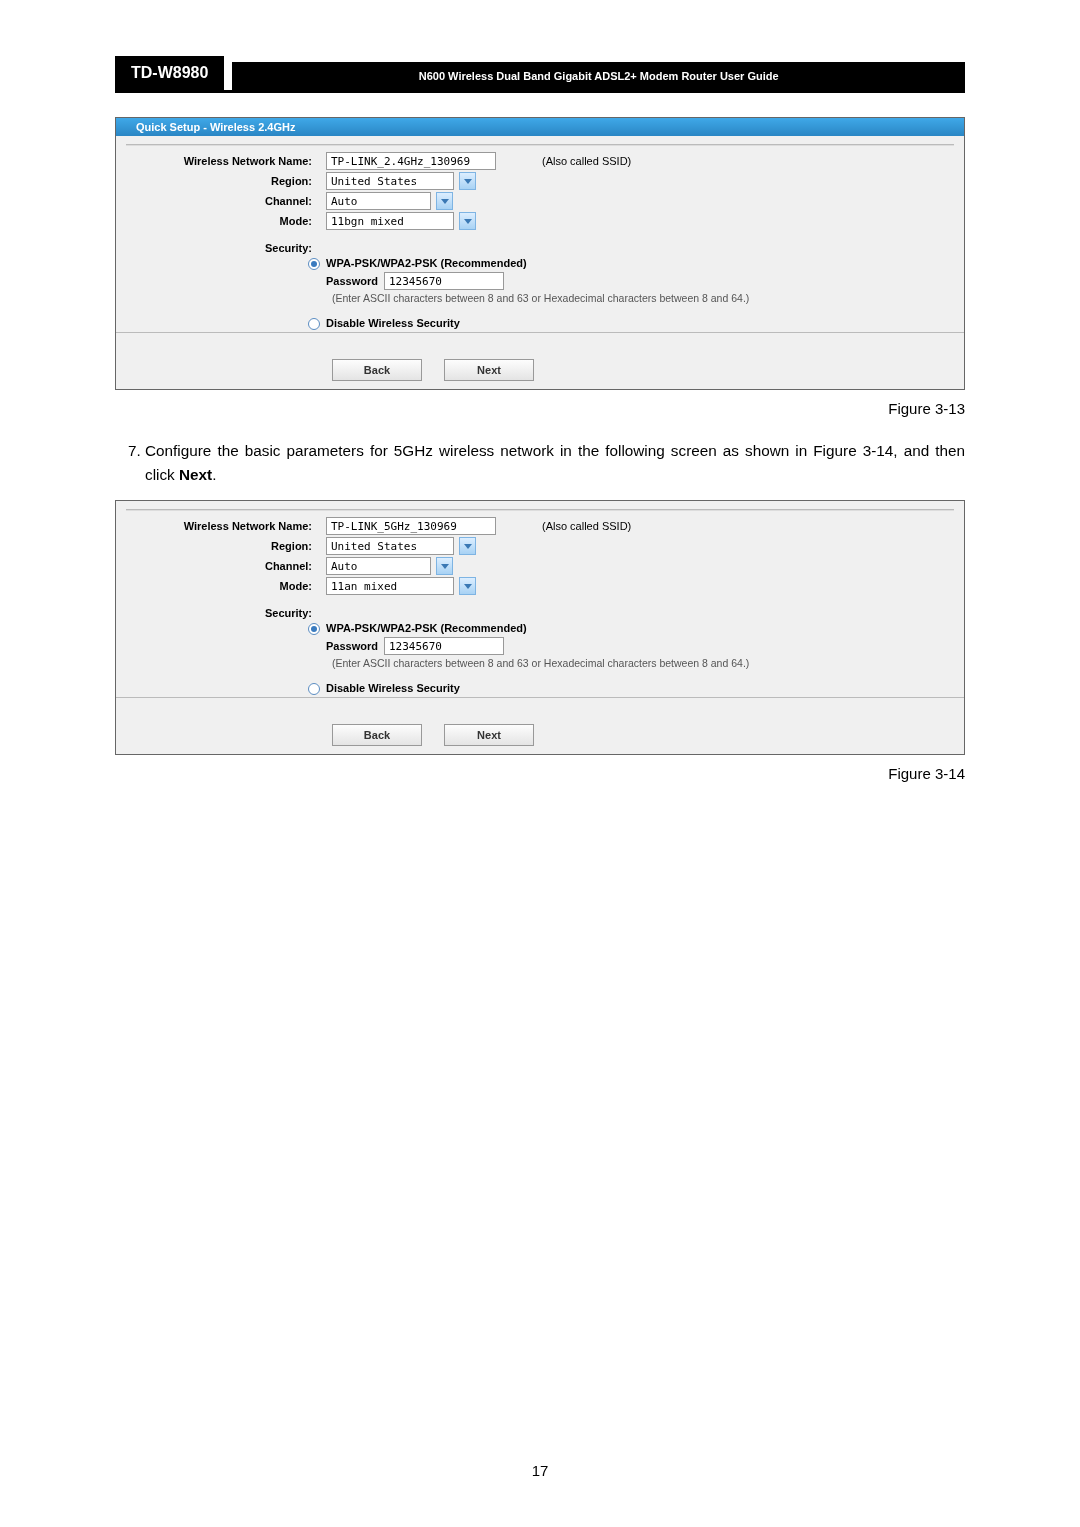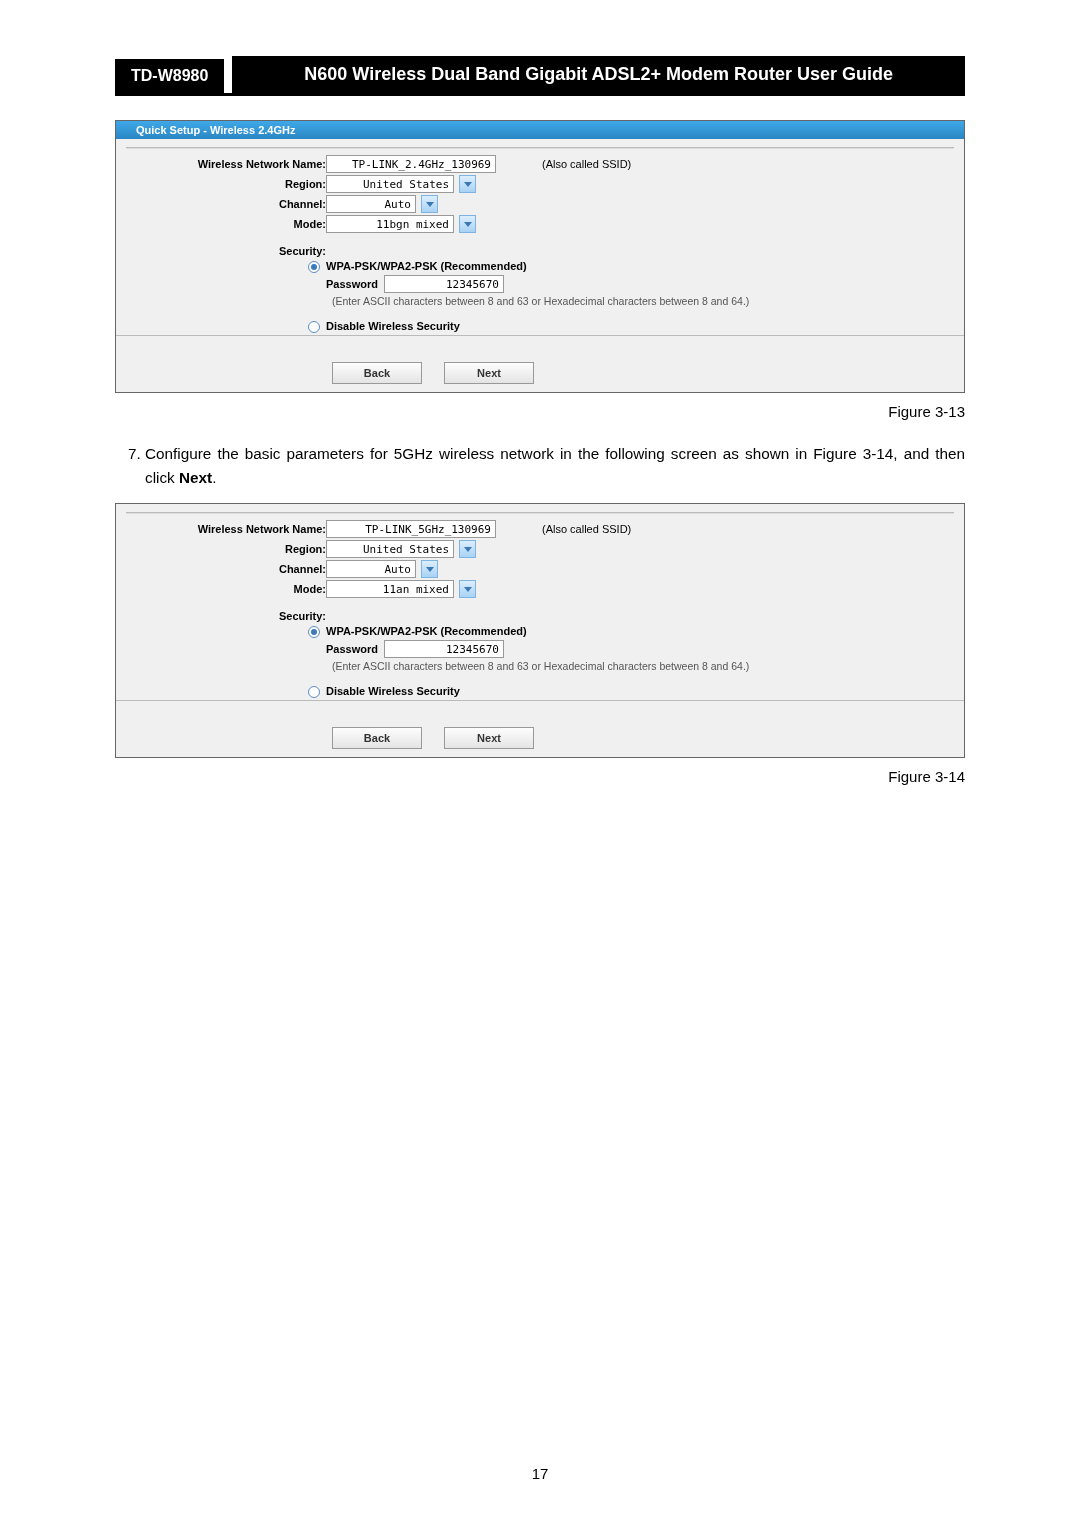--- a/index.html
+++ b/index.html
@@ -29,21 +29,21 @@
     color: #fff;
     font-weight: bold;
     font-size: 16px;
     padding: 8px 16px;
   }
   .doc-header .title {
     flex: 1;
     background: #000;
     color: #fff;
     font-weight: bold;
-    font-size: 18px;
+    font-size: 11px;
     padding: 8px 10px;
     border-left: 8px solid #fff;
   }
   .panel {
     border: 1px solid #666;
     margin-bottom: 8px;
   }
   .panel-header {
     background: linear-gradient(#3fa8e8,#2a86c4);
     color: #fff;
@@ -64,40 +64,39 @@
   .row {
     display: flex;
     align-items: center;
     margin: 2px 0;
   }
   .lbl {
     width: 200px;
     text-align: right;
     font-weight: bold;
     font-size: 11px;
-    padding-right: 0;
+    padding-right: 14px;
   }
   .val {
     display: flex;
     align-items: center;
     gap: 6px;
     font-size: 11px;
   }
   .textbox {
     border: 1px solid #999;
     background: #fff;
     height: 18px;
     padding: 1px 4px;
     font-size: 11px;
     font-family: monospace, sans-serif;
-    text-align: right;
   }
   .w-wide { width: 170px; }
   .w-med { width: 128px; }
-  .w-sm  { width: 90px; }
+  .w-sm  { width: 105px; }
   .w-pw  { width: 120px; }
   .ssid-note { margin-left: 40px; font-size:11px; }
   .dd-arrow {
     display:inline-flex;
     width:17px; height:18px;
     background: linear-gradient(#dceeff,#a8d2f4);
     border:1px solid #7eb4e3;
     align-items:center;
     justify-content:center;
     margin-left:-1px;

